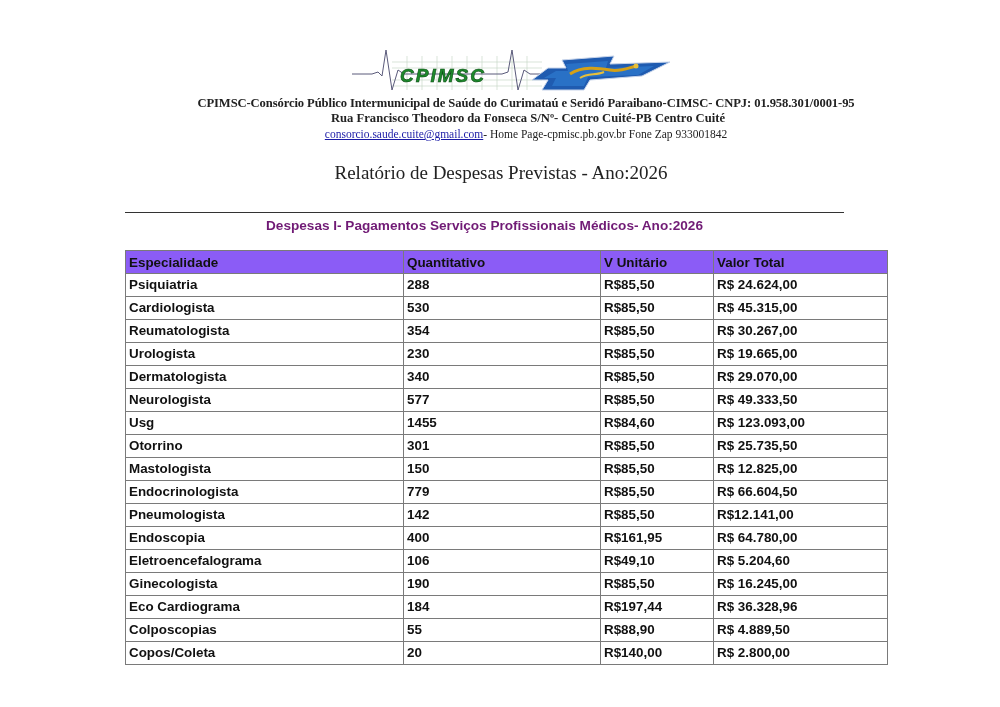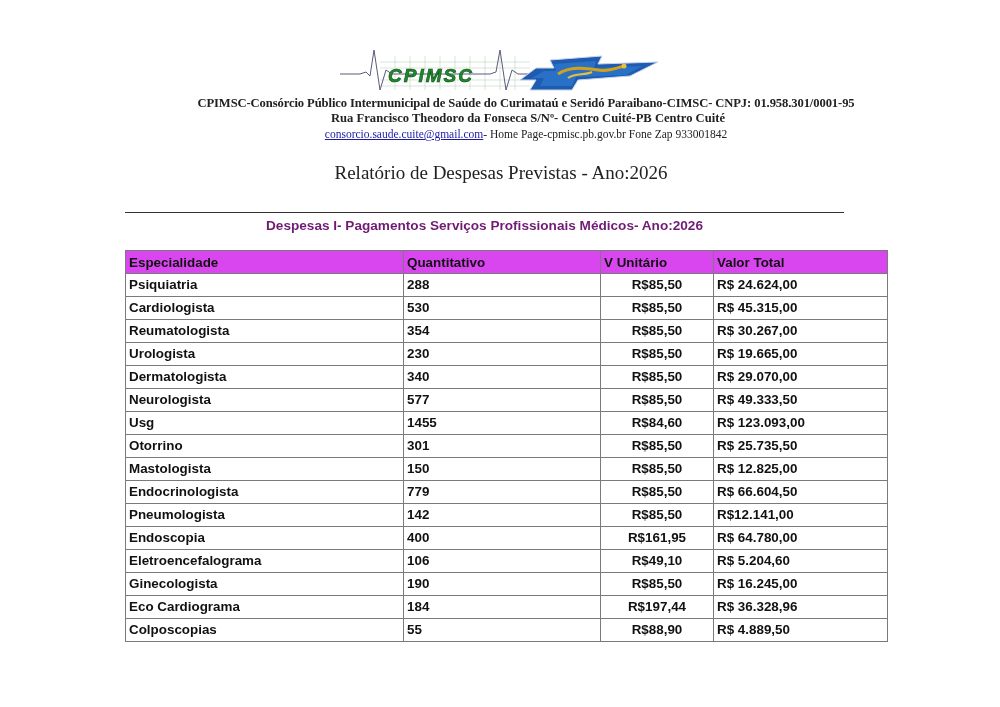--- a/index.html
+++ b/index.html
@@ -9,21 +9,21 @@
     }
     body {
       width: 1000px;
       height: 707px;
       position: relative;
       overflow: hidden;
       color: #111;
     }
     .logo {
       position: absolute;
-      left: 340px;
+      left: 352px;
       top: 46px;
       width: 325px;
       height: 48px;
     }
     .org-block {
       position: absolute;
       left: 0;
       top: 95px;
       width: 1000px;
       text-align: center;
@@ -99,33 +99,33 @@
     table.expenses th,
     table.expenses td {
       border: 1px solid #7a7a7a;
       height: 22px;
       padding: 0 3px;
       line-height: 22px;
       white-space: nowrap;
       overflow: hidden;
     }
     table.expenses th {
-      background: #d946ef;
+      background: #8b5cf6;
       text-align: left;
       font-weight: bold;
       height: 22px;
       vertical-align: bottom;
       line-height: 20px;
     }
     col.c1 { width: 278px; }
     col.c2 { width: 197px; }
     col.c3 { width: 113px; }
     col.c4 { width: 174px; }
     td.qty { text-align: left; }
-    td.unit { text-align: center; }
+    td.unit { text-align: left; }
     td.total { text-align: left; }
   </style>
 </head>
 <body>
 
 <div class="logo">
   <svg width="325" height="48" viewBox="0 0 325 48">
 
     <g stroke="#c8d8c8" stroke-width="0.7">
       <line x1="40" y1="16" x2="190" y2="16"></line>
@@ -275,14 +275,20 @@
       <td class="qty">184</td>
       <td class="unit">R$197,44</td>
       <td class="total">R$ 36.328,96</td>
     </tr>
     <tr>
       <td>Colposcopias</td>
       <td class="qty">55</td>
       <td class="unit">R$88,90</td>
       <td class="total">R$ 4.889,50</td>
     </tr>
+    <tr>
+      <td>Copos/Coleta</td>
+      <td class="qty">20</td>
+      <td class="unit">R$140,00</td>
+      <td class="total">R$ 2.800,00</td>
+    </tr>
   </tbody>
 </table>
 
 </body></html>

